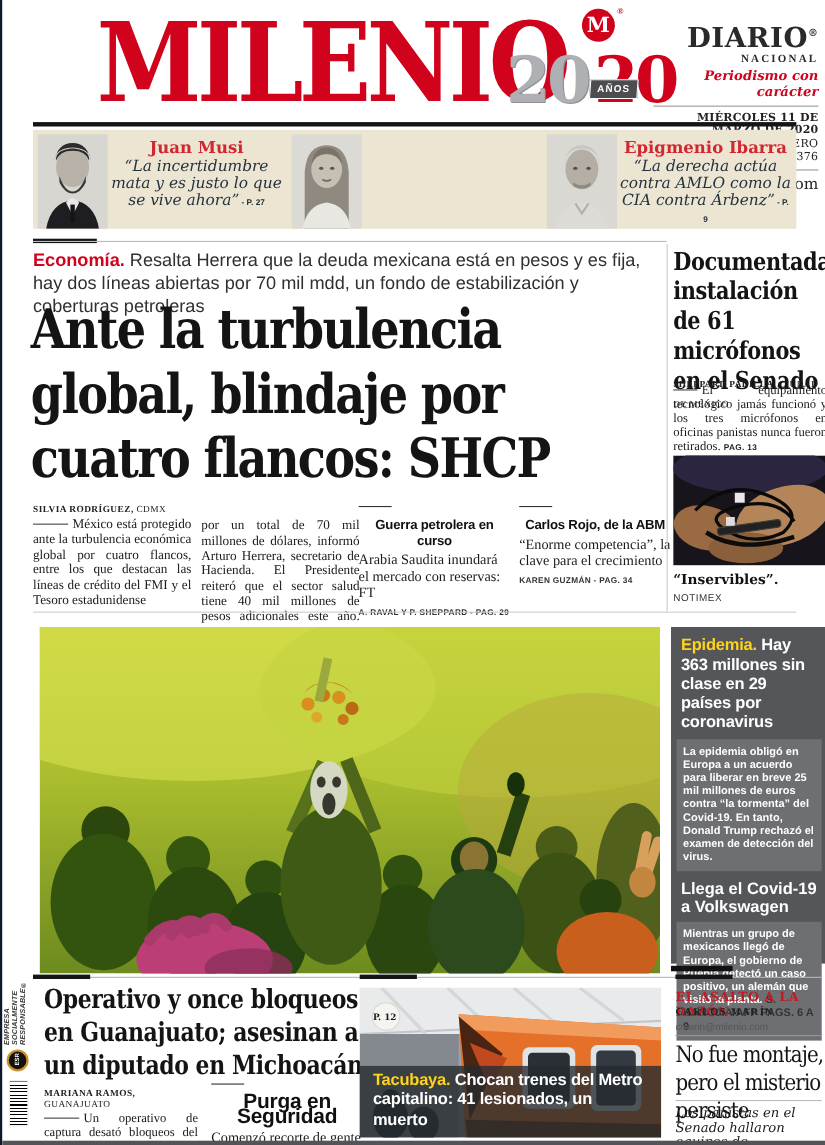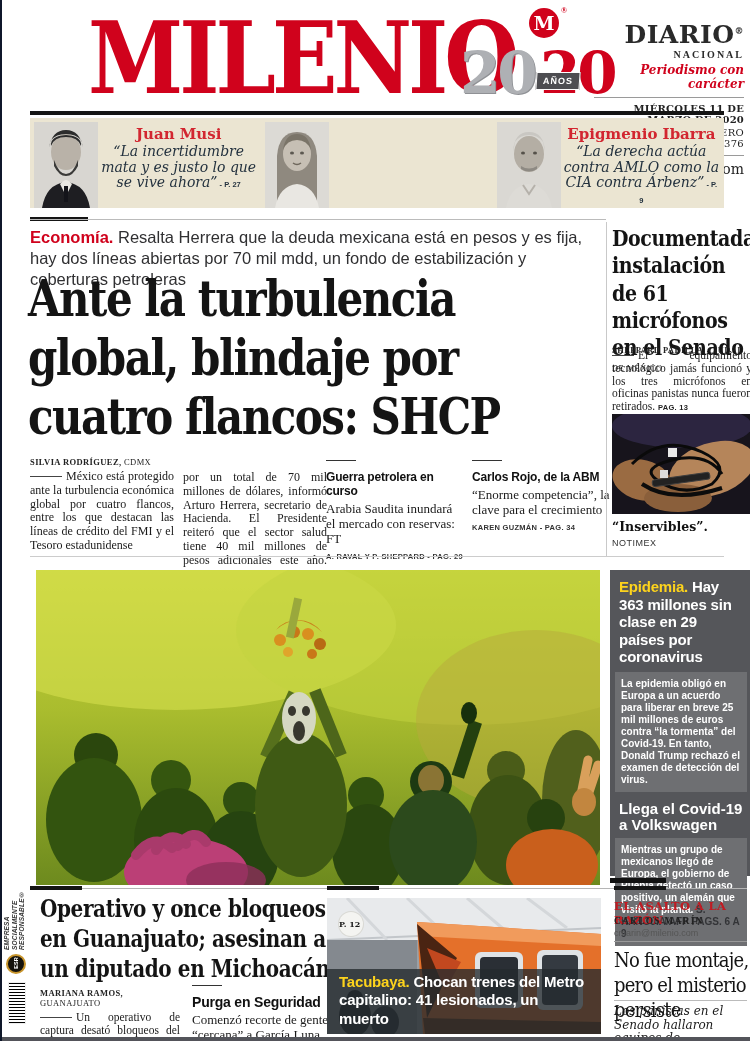--- a/index.html
+++ b/index.html
@@ -51,21 +51,21 @@
   .byline{font-family:"Liberation Serif",serif;font-size:8.5px;letter-spacing:0.4px;color:#222;}
   .byline b{font-weight:bold;}
   .bodytxt{font:12px/13.8px "Liberation Serif",serif;text-align:justify;color:#1a1a1a;margin-top:3px;}
   .dash{display:inline-block;width:32px;height:1px;border-bottom:1px solid #444;margin:0 4px 3px 0;}
   .pg{font:bold 7.5px "Liberation Sans",sans-serif;color:#222;letter-spacing:0.3px;}
   .lede-col1{left:28px;top:457px;width:144px;}
   .lede-col2{left:181px;top:468px;width:144px;}
   .brief1{left:324px;top:460px;width:138px;cursor:pointer;}
   .brief2{left:470px;top:460px;width:138px;cursor:pointer;}
   .brief-rule{width:30px;border-top:1px solid #333;margin-bottom:9px;}
-  .brief-title{font:bold 12px/14px "Liberation Sans",sans-serif;color:#101010;letter-spacing:-0.2px;}
+  .brief-title{font:bold 12px/14px "Liberation Sans",sans-serif;color:#101010;letter-spacing:-0.2px;text-align:center;}
   .brief-text{font:13px/15px "Liberation Serif",serif;color:#1a1a1a;margin-top:3px;}
   .brief-by{font:bold 7.5px "Liberation Sans",sans-serif;color:#333;margin-top:6px;letter-spacing:0.3px;}
   .vrule{left:604px;top:222px;width:1px;height:334px;background:#c9c9c9;}
   .sect-rule{left:28px;top:556px;width:694px;height:1px;background:#ccc;}
 
   
   .sen-head{left:610px;top:225px;width:140px;font:bold 19px/23px "DejaVu Serif",serif;color:#141414;
         letter-spacing:-0.4px;transform:scaleY(1.18);transform-origin:top left;cursor:pointer;}
   .sen-by{left:610px;top:339px;width:140px;}
   .sen-body{left:610px;top:349px;width:140px;font:11.5px/12.8px "Liberation Serif",serif;text-align:justify;}
@@ -88,21 +88,21 @@
   
   .bot-line{left:28px;top:888px;width:717px;height:1px;background:#b5b5b5;}
   .bseg{top:886px;height:4px;background:#151515;}
 
   
   .gj-head{left:38px;top:894px;width:292px;font:bold 20px/25px "DejaVu Serif",serif;color:#141414;
         letter-spacing:-0.4px;transform:scaleY(1.2);transform-origin:top left;cursor:pointer;}
   .gj-col1{left:38px;top:988px;width:140px;}
   .gj-col1 .bodytxt{font-size:11.5px;line-height:12.6px;}
   .gj-col2{left:190px;top:985px;width:138px;cursor:pointer;}
-  .gj-col2 .brief-title{font-size:14px;}
+  .gj-col2 .brief-title{font-size:19px;}
 
   
   .metro{left:325px;top:898px;width:274px;height:136px;}
   .metro svg{position:absolute;left:0;top:0;}
   .p12{position:absolute;left:12px;top:14px;width:24px;height:24px;border-radius:50%;background:#f4f4f1;
         color:#1a1a1a;font:bold 8px/24px "DejaVu Serif",serif;text-align:left;box-shadow:0 0 0 1px #d9d9d4;}
   .metro-cap{position:absolute;left:0;right:0;bottom:0;background:rgba(36,42,46,0.78);padding:4px 12px 6px;
         font:bold 15px/18.5px "Liberation Sans",sans-serif;color:#fff;letter-spacing:-0.2px;}
   .metro-cap .ep-label{color:#fdd31c;}
 

